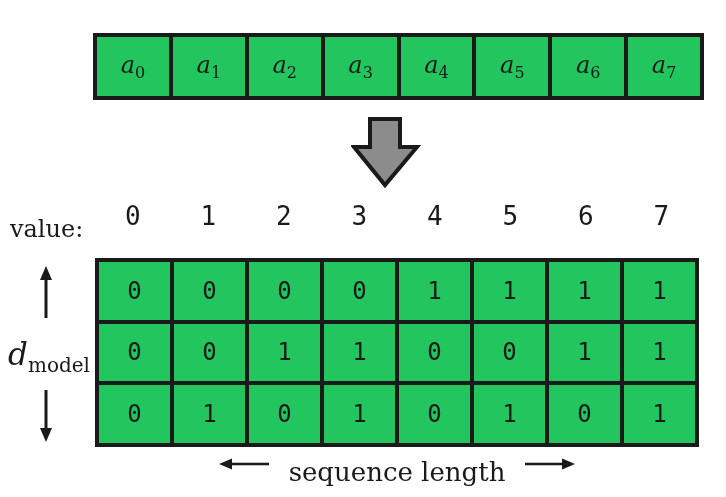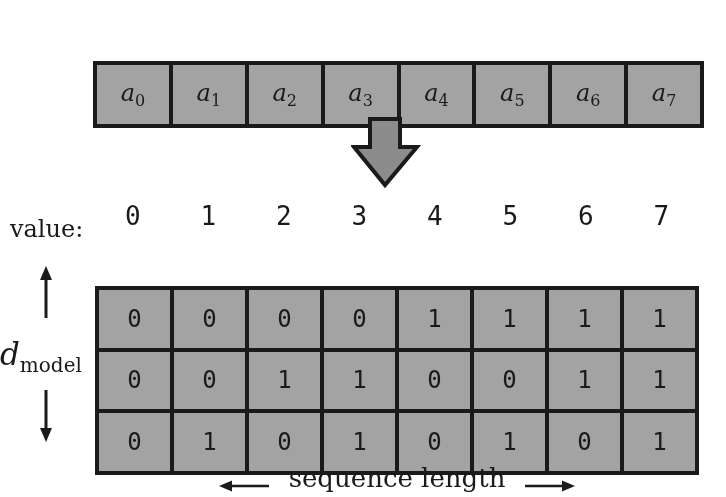--- a/index.html
+++ b/index.html
@@ -14,22 +14,21 @@
     background: #ffffff;
     font-family: "DejaVu Serif", "Liberation Serif", serif;
     color: #1a1a1a;
     overflow: hidden;
   }
 
   
   table.cells {
     border-collapse: collapse;
     table-layout: fixed;
-    background: #a3a3a3;
-    margin-top: 28px;
+    background: #22c55e;
   }
   table.cells td {
     border: 4px solid #1a1a1a;
     text-align: center;
     vertical-align: middle;
     padding: 0;
   }
   .input-array {
     position: absolute;
     left: 93px;
@@ -101,41 +100,41 @@
   .dmodel-arrow-down {
     position: absolute;
     left: 36px;
     top: 388px;
   }
   .dmodel-label {
     position: absolute;
     left: 0px;
     top: 336px;
     width: 90px;
-    text-align: left;
+    text-align: right;
     white-space: nowrap;
   }
   .dmodel-label .math-base {
     font-size: 31px;
   }
   .dmodel-label .math-sub {
     font-size: 20px;
     vertical-align: -7px;
   }
 
   
   .seq-row {
     position: absolute;
     left: 95px;
     top: 457px;
     width: 604px;
     height: 36px;
     display: flex;
     justify-content: center;
-    align-items: flex-end;
+    align-items: flex-start;
     gap: 20px;
   }
   .seq-text {
     font-size: 26px;
     white-space: nowrap;
   }
 </style>
 </head>
 <body>
 

